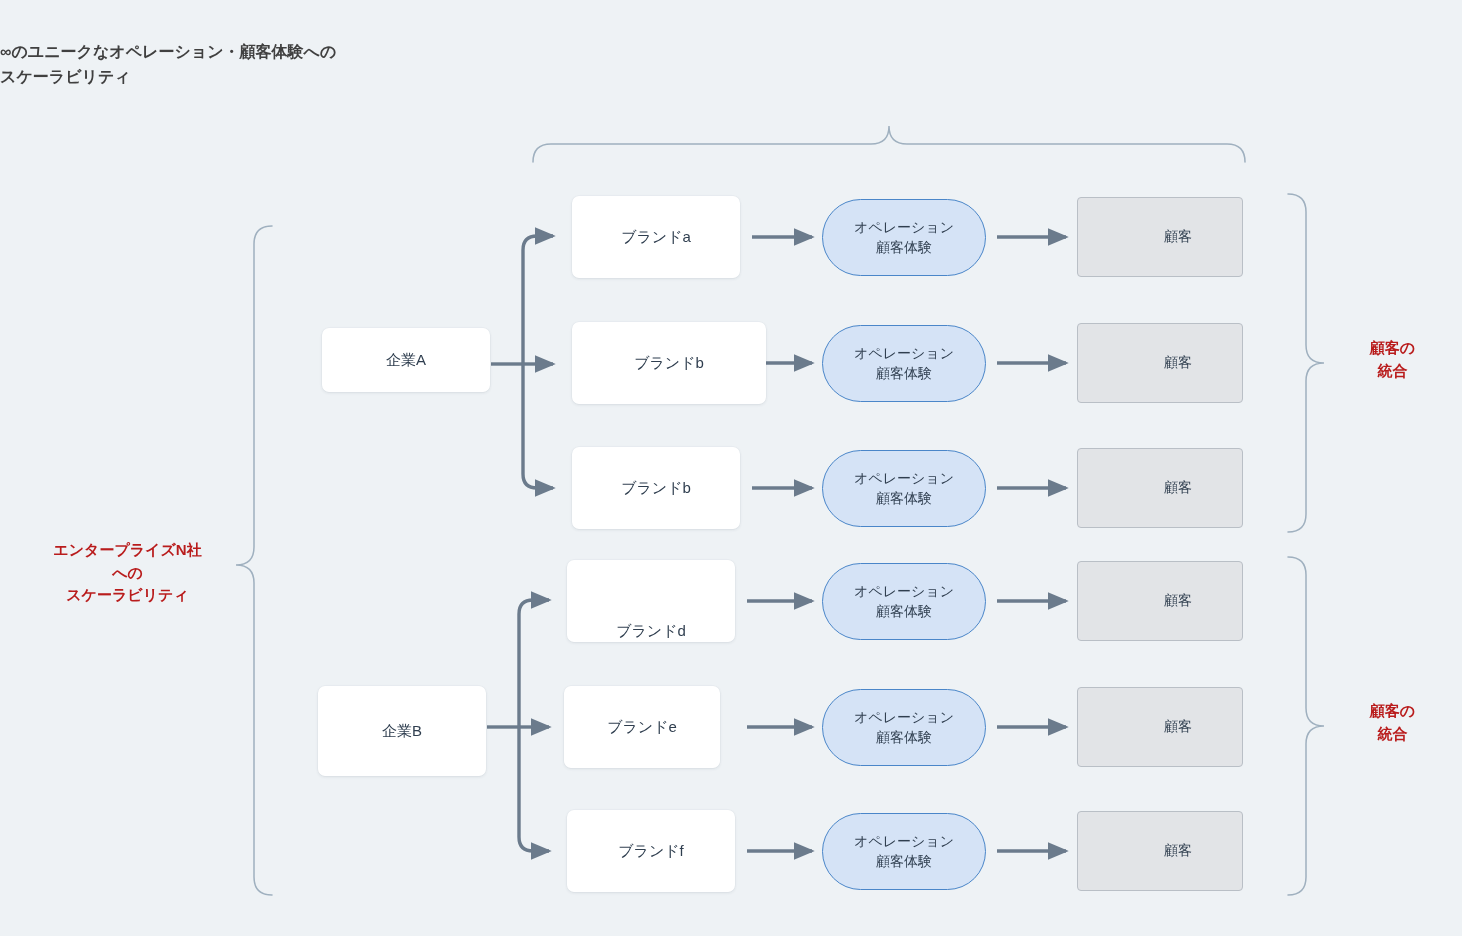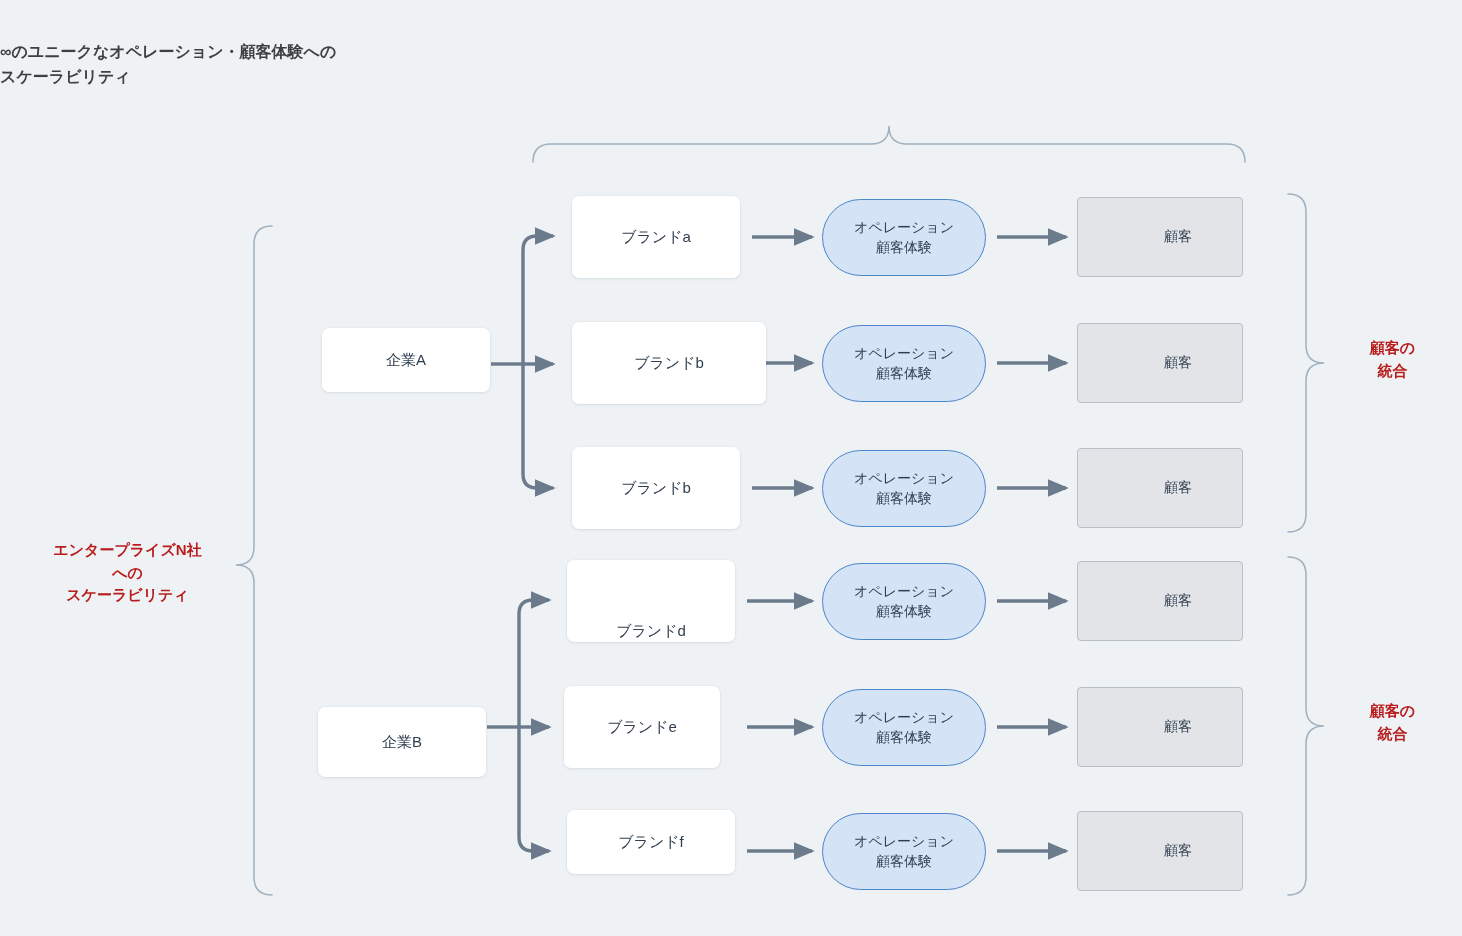--- a/index.html
+++ b/index.html
@@ -169,21 +169,21 @@
     </g>
     <g>
       <path d="M747,851 L812,851" fill="none" stroke="#6b7b8c" stroke-width="3.4" marker-end="url(#arrowhead)"></path>
       <path d="M997,851 L1066,851" fill="none" stroke="#6b7b8c" stroke-width="3.4" marker-end="url(#arrowhead)"></path>
     </g>
   </svg>
 
   <div class="node corp-box" style="left:322px; top:328px; width:168px; height:64px;">
     <span>企業A</span>
   </div>
-  <div class="node corp-box" style="left:318px; top:686px; width:168px; height:70px;margin-top:21px;">
+  <div class="node corp-box" style="left:318px; top:686px; width:168px; height:90px;">
     <span>企業B</span>
   </div>
 
   <div class="node brand-box" style="left:572px; top:196px; width:168px; height:82px;">
     <span>ブランドa</span>
   </div>
   <div class="node op-pill" style="left:822px; top:199px; width:164px; height:77px;">
     <div>
       <div>オペレーション</div>
       <div>顧客体験</div>
@@ -238,21 +238,21 @@
   <div class="node op-pill" style="left:822px; top:689px; width:164px; height:77px;">
     <div>
       <div>オペレーション</div>
       <div>顧客体験</div>
     </div>
   </div>
   <div class="node cust-box" style="left:1077px; top:687px; width:166px; height:80px;">
     <span>顧客</span>
   </div>
 
-  <div class="node brand-box" style="left:567px; top:810px; width:168px; height:64px;">
+  <div class="node brand-box" style="left:567px; top:810px; width:168px; height:82px;">
     <span>ブランドf</span>
   </div>
   <div class="node op-pill" style="left:822px; top:813px; width:164px; height:77px;">
     <div>
       <div>オペレーション</div>
       <div>顧客体験</div>
     </div>
   </div>
   <div class="node cust-box" style="left:1077px; top:811px; width:166px; height:80px;">
     <span>顧客</span>

